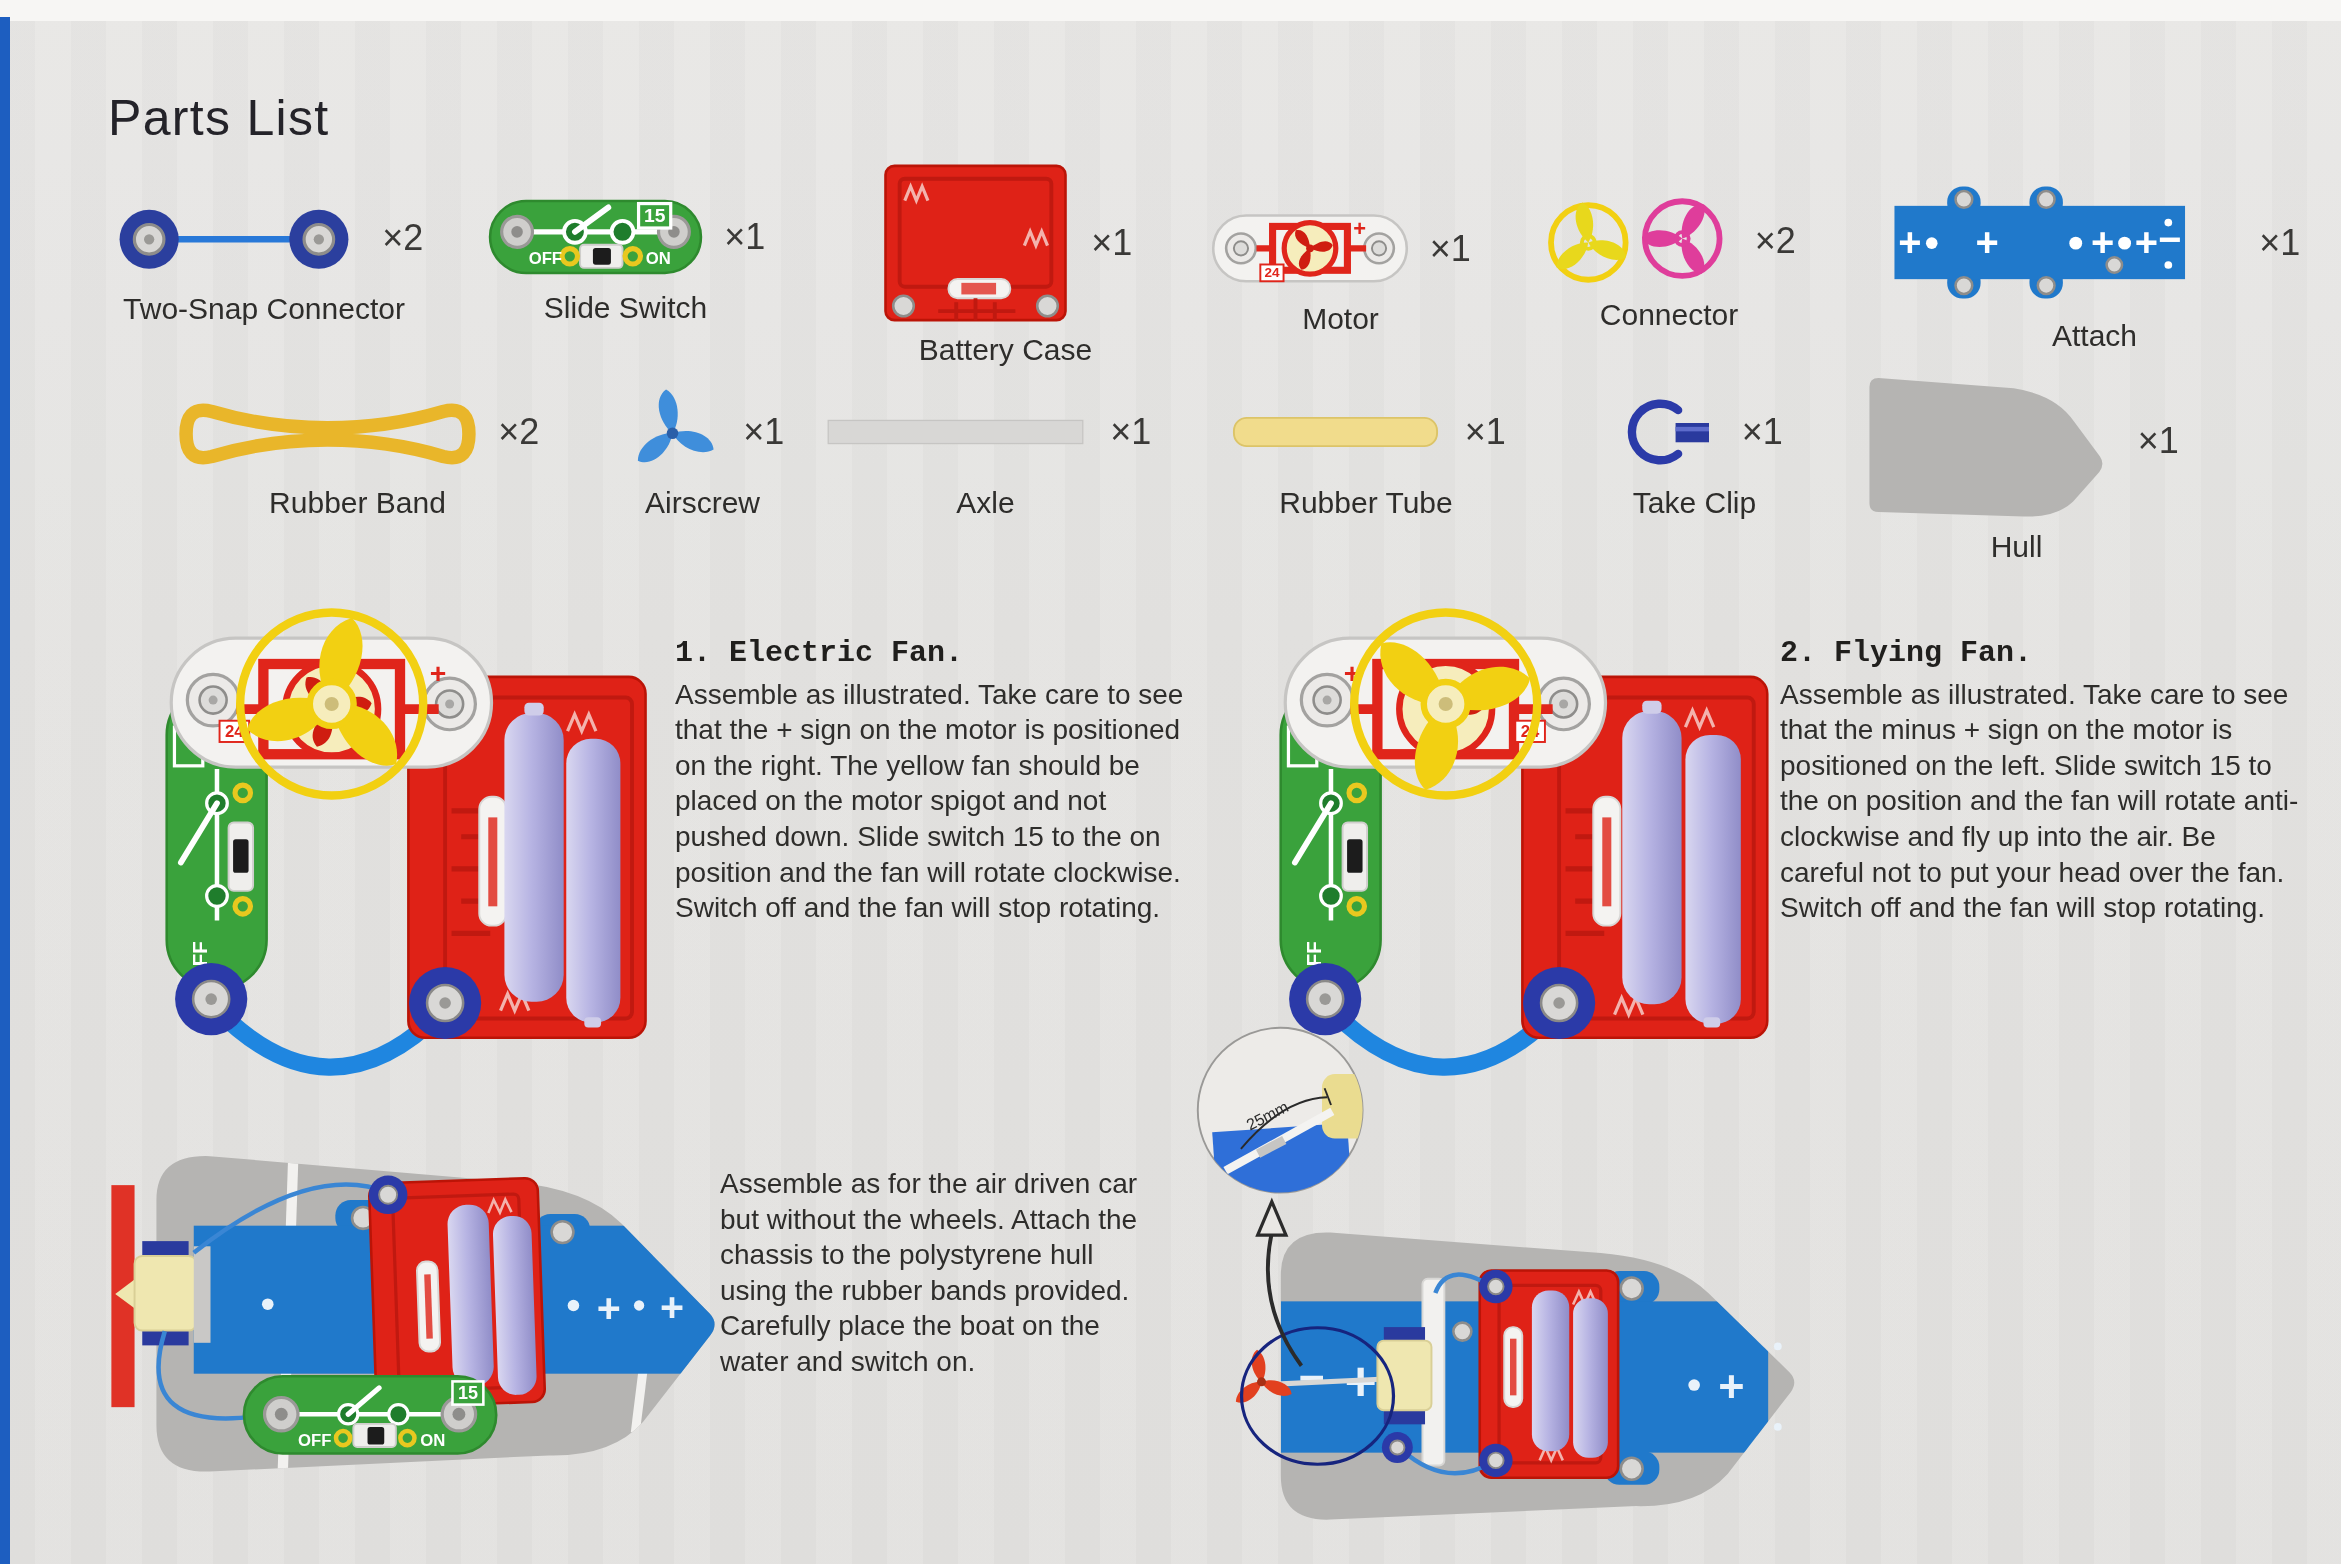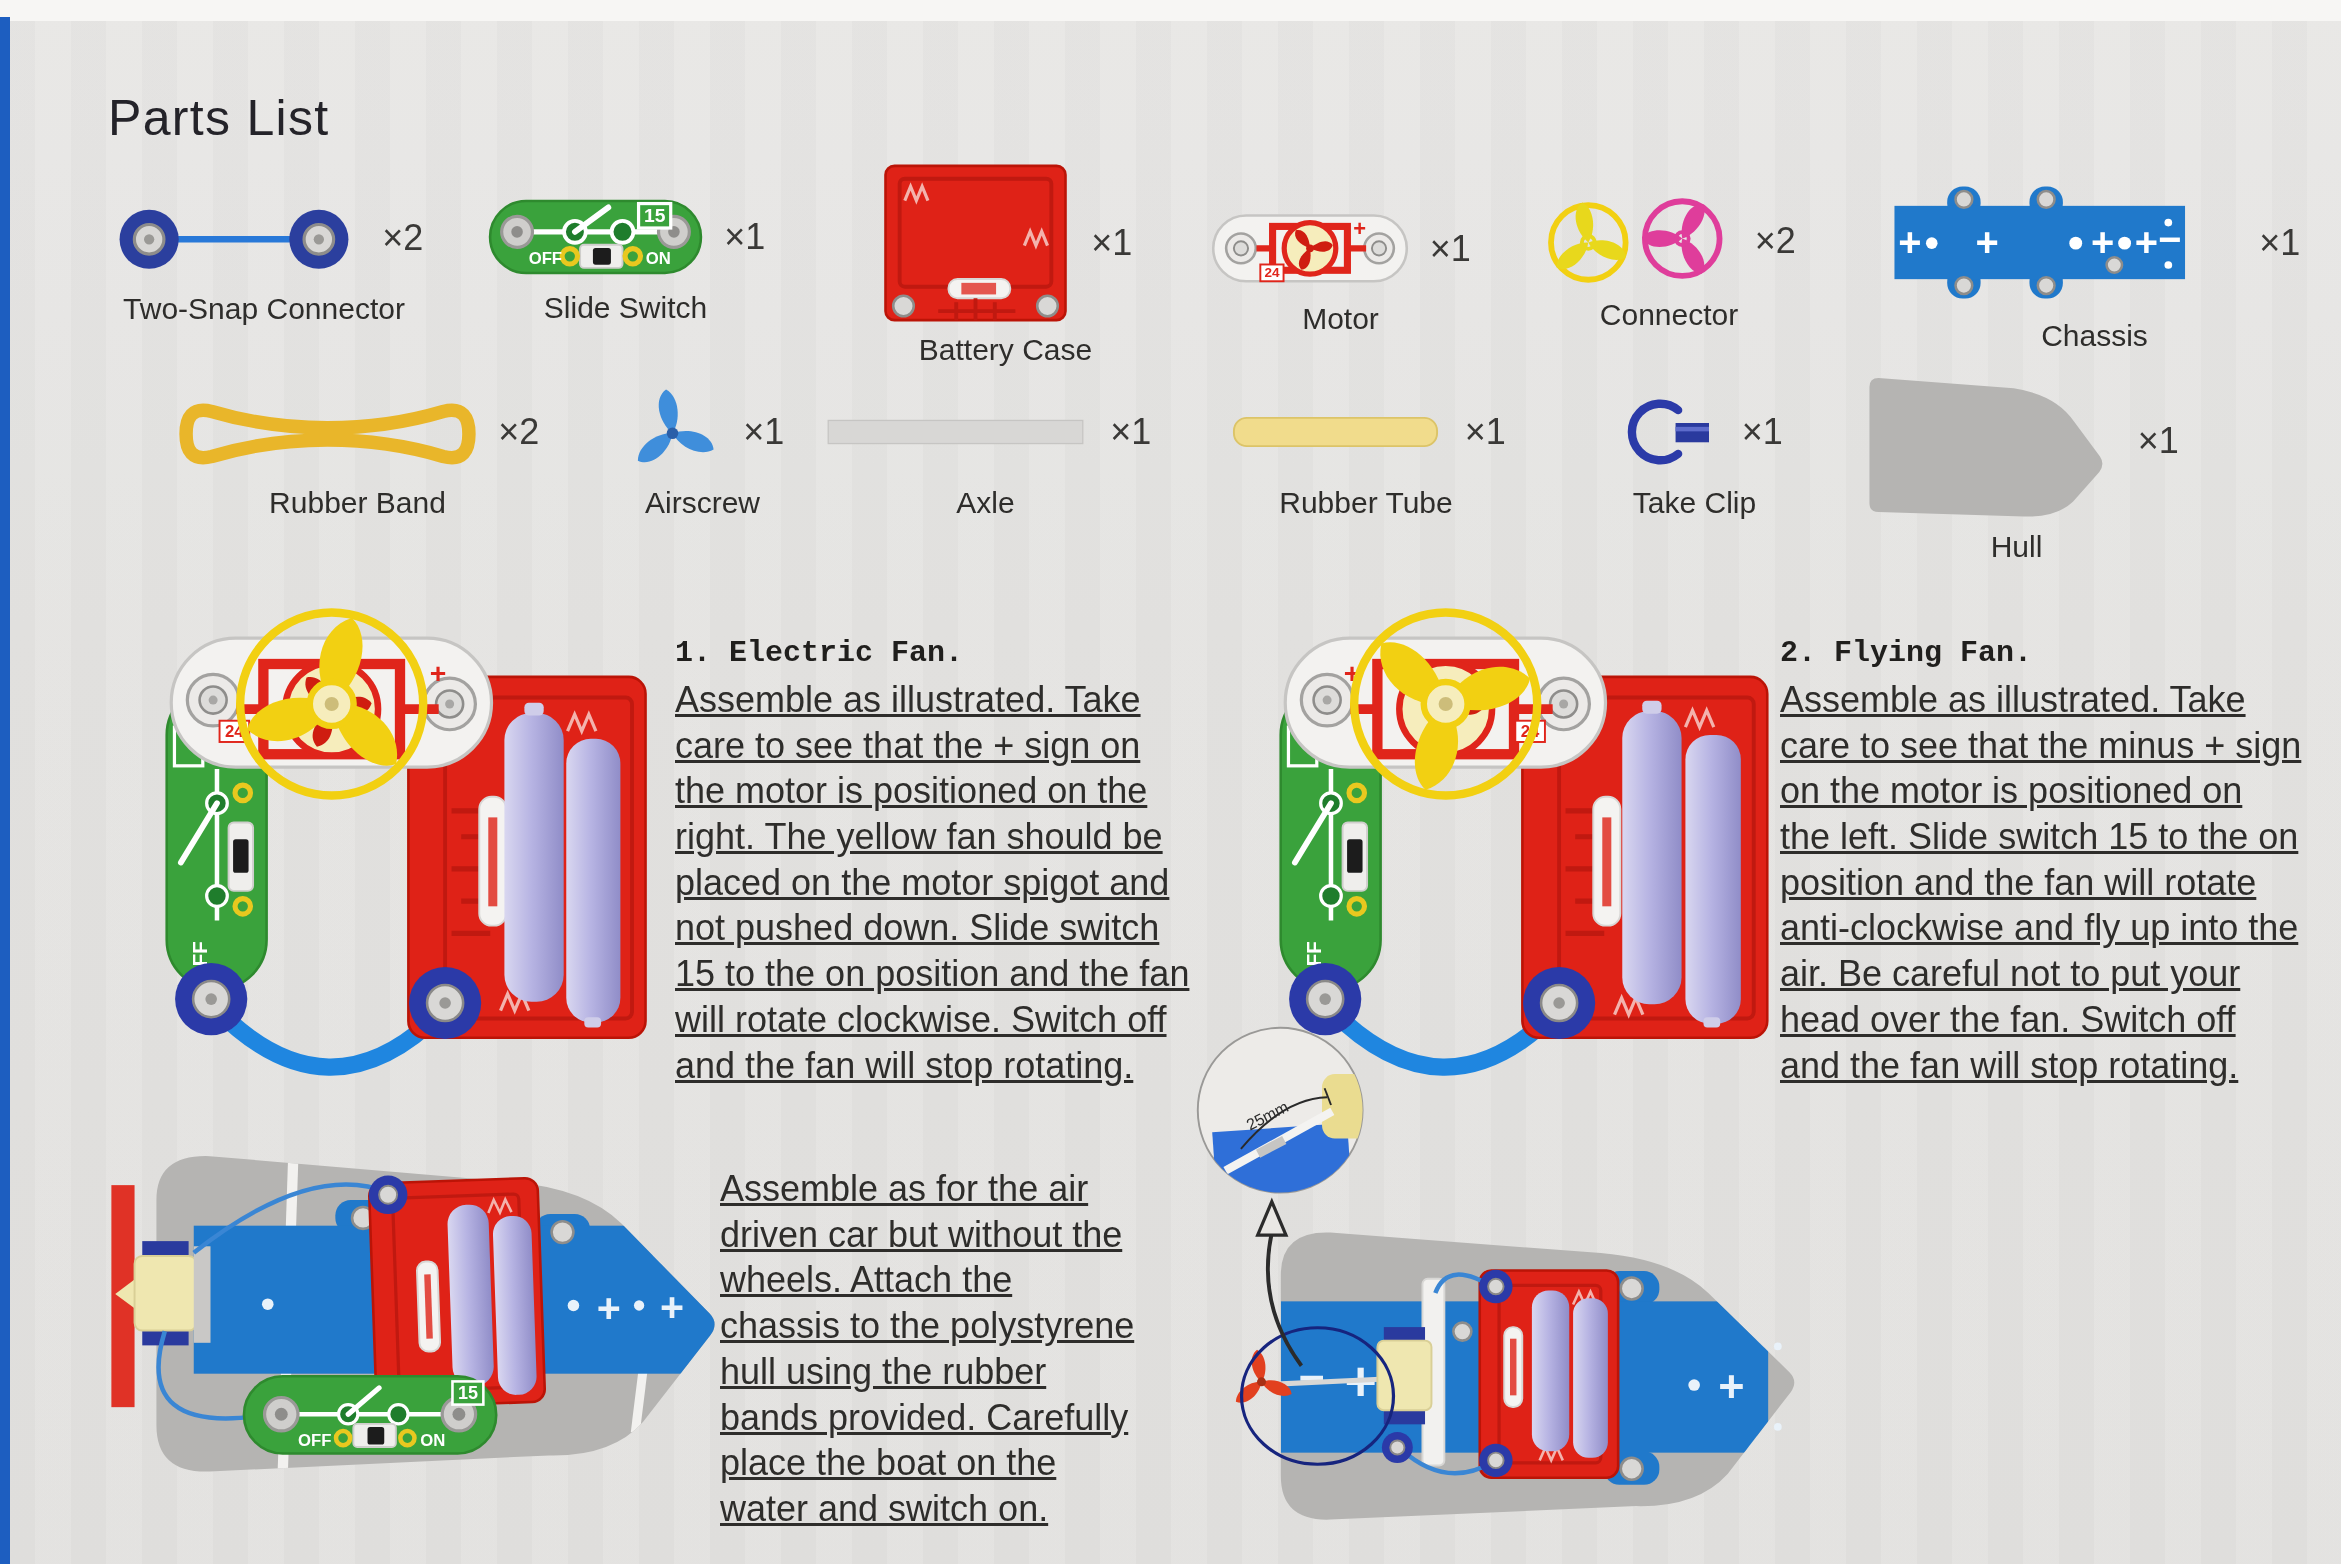--- a/index.html
+++ b/index.html
@@ -14,21 +14,21 @@
   .top-strip{position:absolute;left:0;top:0;width:2342px;height:20.6px;background:#f7f6f4;}
   .left-stripe{position:absolute;left:0;top:17px;width:10.3px;height:1548px;background:#1d5ec0;}
   .page-title{position:absolute;left:108px;top:89px;font-size:50px;font-weight:normal;color:#242329;letter-spacing:1.3px;text-align:right;}
   .part{position:absolute;display:flex;flex-direction:column;align-items:center;}
   .part-visual{display:flex;align-items:center;justify-content:center;gap:19.3px;}
   .part-count{font-size:36px;color:#3a3937;white-space:nowrap;}
   .part-label{font-size:30px;color:#2e2d2b;margin-top:9px;text-align:center;white-space:nowrap;}
   .section{position:absolute;}
   .sec-title{font-size:30px;font-weight:bold;color:#201f1d;margin-bottom:5.2px;line-height:1.22;font-family:Liberation Mono, monospace;}
   .sec-title-l2{padding-left:43px;}
-  .sec-body{font-size:36px;color:#2e2d2b;line-height:1.27;text-decoration:underline;}
+  .sec-body{font-size:28px;color:#2e2d2b;line-height:1.27;}
   .illus{position:absolute;}
   svg text{font-family:"Liberation Sans", sans-serif;}
 </style>
 </head>
 <body>
 
 <div id="sheet">
   <div class="top-strip"></div>
   <div class="left-stripe"></div>
   <div class="page-title">Parts List</div>
@@ -167,21 +167,21 @@
         </g>
         <circle cx="66" cy="106" r="9" fill="#fff"></circle>
         <circle cx="290" cy="106" r="10" fill="#fff"></circle>
         <circle cx="366" cy="106" r="10" fill="#fff"></circle>
         <circle cx="434" cy="74" r="6" fill="#fff"></circle>
         <circle cx="434" cy="140" r="6" fill="#fff"></circle>
         <circle cx="350" cy="140" r="12" fill="#d9d8d6" stroke="#8e8d8b" stroke-width="4"></circle>
       </svg>
       <span class="part-count">×1</span>
     </div>
-    <div class="part-label">Chassis</div>
+    <div class="part-label">Attach</div>
   </div>
 
   <div class="part" style="left:148px;top:387px;width:419px;">
     <div class="part-visual">
       <svg width="303" height="90" viewBox="0 0 470 140">
         <path d="M55 38 C 170 72 300 72 415 38 C 446 30 455 48 455 73 C 455 98 446 116 415 108 C 300 74 170 74 55 108 C 24 116 15 98 15 73 C 15 48 24 30 55 38 Z" fill="none" stroke="#e9b62a" stroke-width="21"></path>
       </svg>
       <span class="part-count">×2</span>
     </div>
     <div class="part-label">Rubber Band</div>

